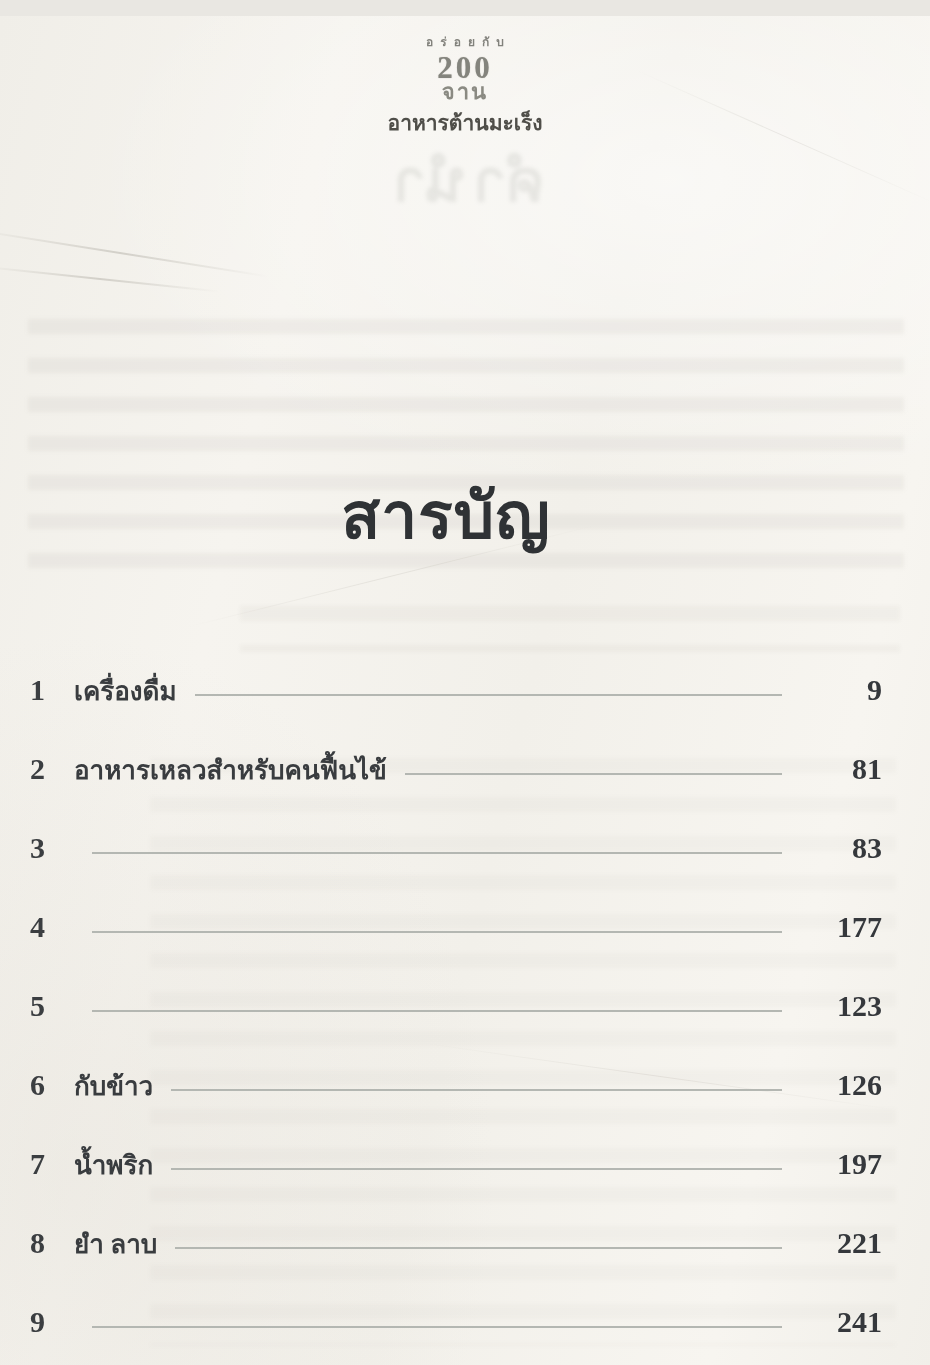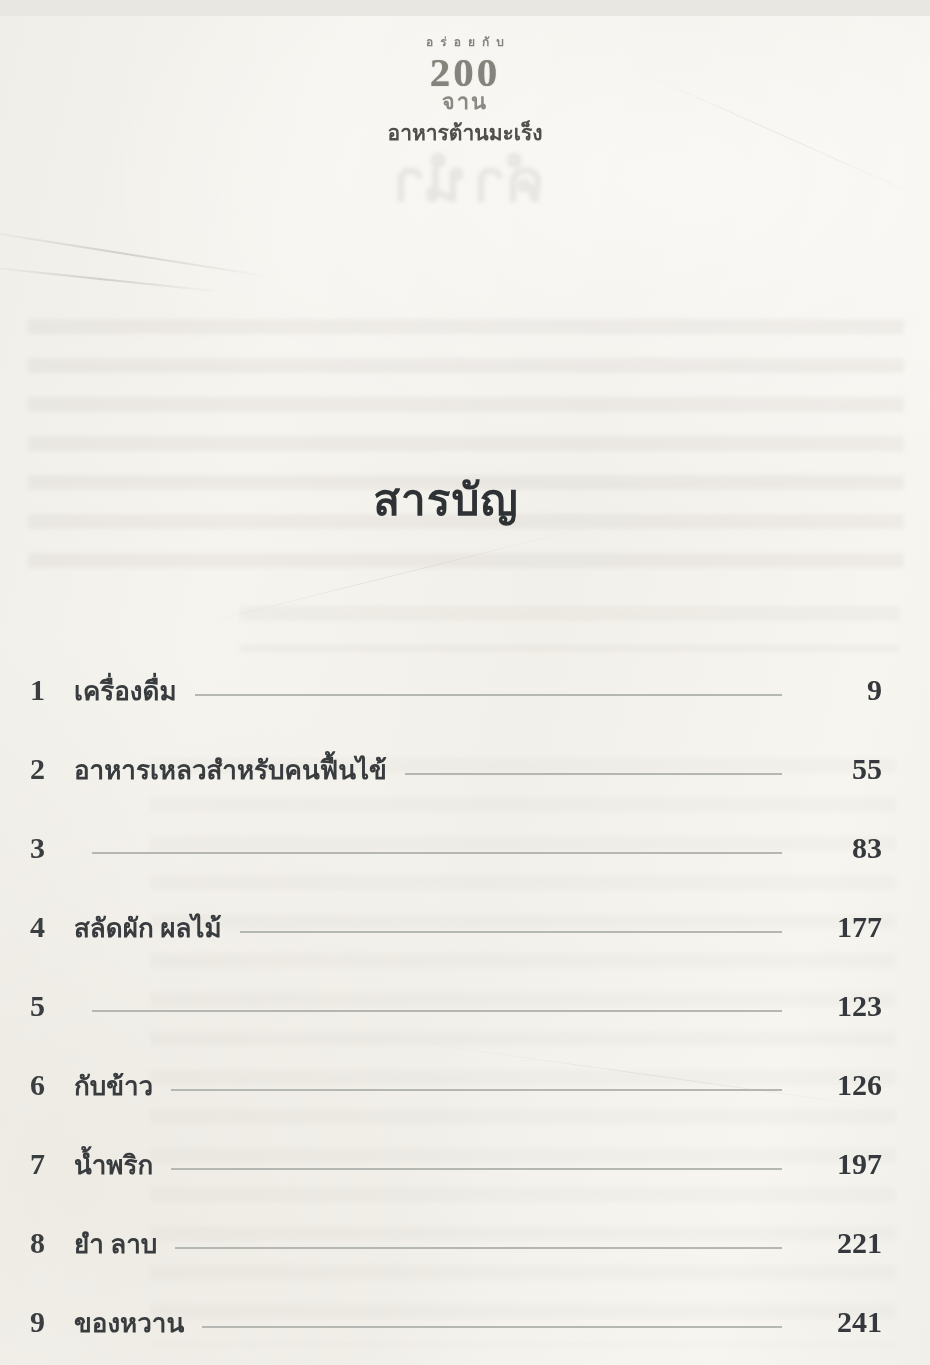--- a/index.html
+++ b/index.html
@@ -54,35 +54,35 @@
   .logo{
     position:absolute;top:16px;left:0;right:0;
     display:flex;flex-direction:column;align-items:center;
     text-align:center;color:var(--logo);
   }
   .logo-arc{
     font-size:12px;font-weight:700;letter-spacing:7px;
     color:#6e6e68;opacity:.85;text-indent:7px;
   }
   .logo-200{
-    font-size:41px;font-weight:900;letter-spacing:3px;line-height:1;
+    font-size:31px;font-weight:900;letter-spacing:3px;line-height:1;
     margin-top:1px;color:#84847d;text-shadow:0 0 1px rgba(130,130,122,.6);
   }
   .logo-jan{
     font-size:22px;font-weight:900;letter-spacing:2px;line-height:1;
     margin-top:-2px;color:#8a8a82;
   }
   .logo-sub{
     font-size:21px;font-weight:600;margin-top:3px;color:#4f4e49;
   }
   
   .heading{
     position:absolute;top:448px;left:0;right:38px;
     text-align:center;
-    font-size:44px;font-weight:700;
+    font-size:64px;font-weight:700;
     color:#2f3235;letter-spacing:1px;
   }
   
   .toc{
     position:absolute;top:612px;left:0;right:0;
     padding:0 48px 0 30px;
   }
   .toc-row{
     display:flex;align-items:flex-end;
     height:79px;
@@ -144,32 +144,31 @@
       <span class="toc-num">1</span>
       <span class="toc-title">เครื่องดื่ม</span>
       <span class="toc-leader"></span>
       <span class="toc-page">9</span>
     </div>
 
     <div class="toc-row">
       <span class="toc-num">2</span>
       <span class="toc-title">อาหารเหลวสำหรับคนฟื้นไข้</span>
       <span class="toc-leader"></span>
-      <span class="toc-page">55</span>
+      <span class="toc-page">81</span>
     </div>
 
     <div class="toc-row">
       <span class="toc-num">3</span>
       <span class="toc-leader"></span>
       <span class="toc-page">83</span>
     </div>
 
     <div class="toc-row">
       <span class="toc-num">4</span>
-      <span class="toc-title">สลัดผัก ผลไม้</span>
       <span class="toc-leader"></span>
       <span class="toc-page">177</span>
     </div>
 
     <div class="toc-row">
       <span class="toc-num">5</span>
       <span class="toc-leader"></span>
       <span class="toc-page">123</span>
     </div>
 
@@ -189,20 +188,19 @@
 
     <div class="toc-row">
       <span class="toc-num">8</span>
       <span class="toc-title">ยำ ลาบ</span>
       <span class="toc-leader"></span>
       <span class="toc-page">221</span>
     </div>
 
     <div class="toc-row">
       <span class="toc-num">9</span>
-      <span class="toc-title">ของหวาน</span>
       <span class="toc-leader"></span>
       <span class="toc-page">241</span>
     </div>
   </div>
 
   <div class="footer-num">3</div>
 </div>
 
 </body></html>

